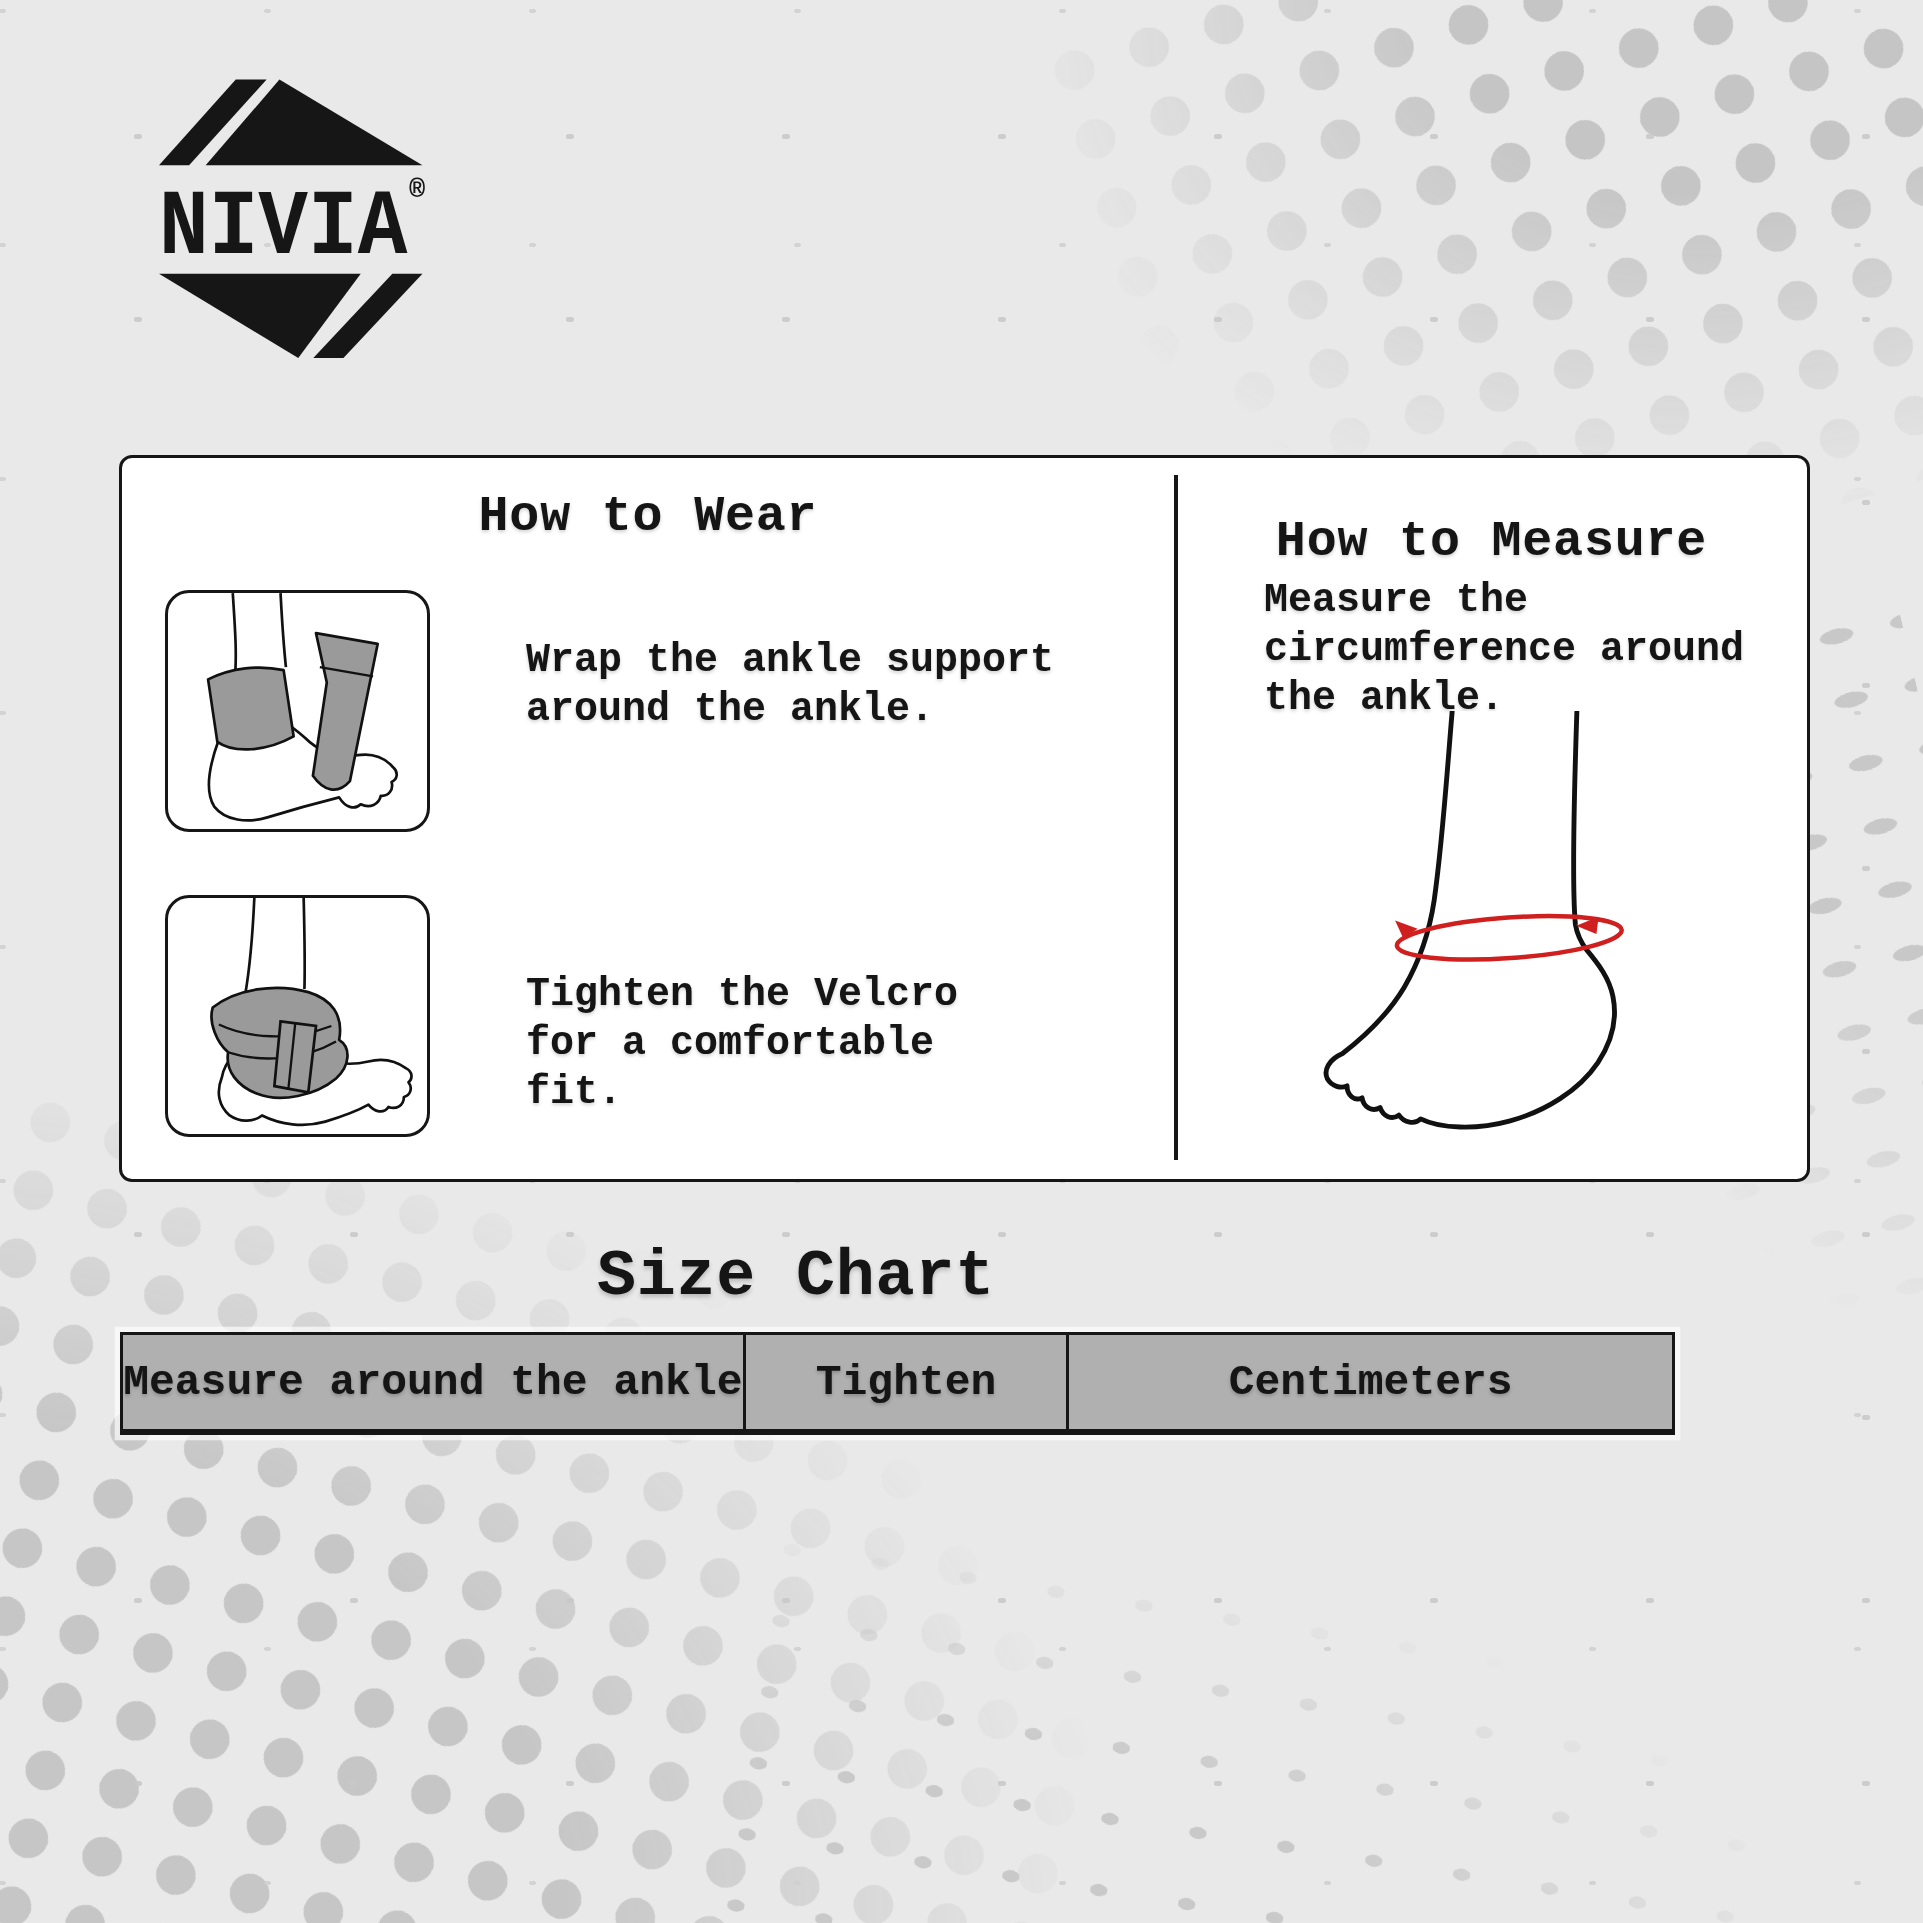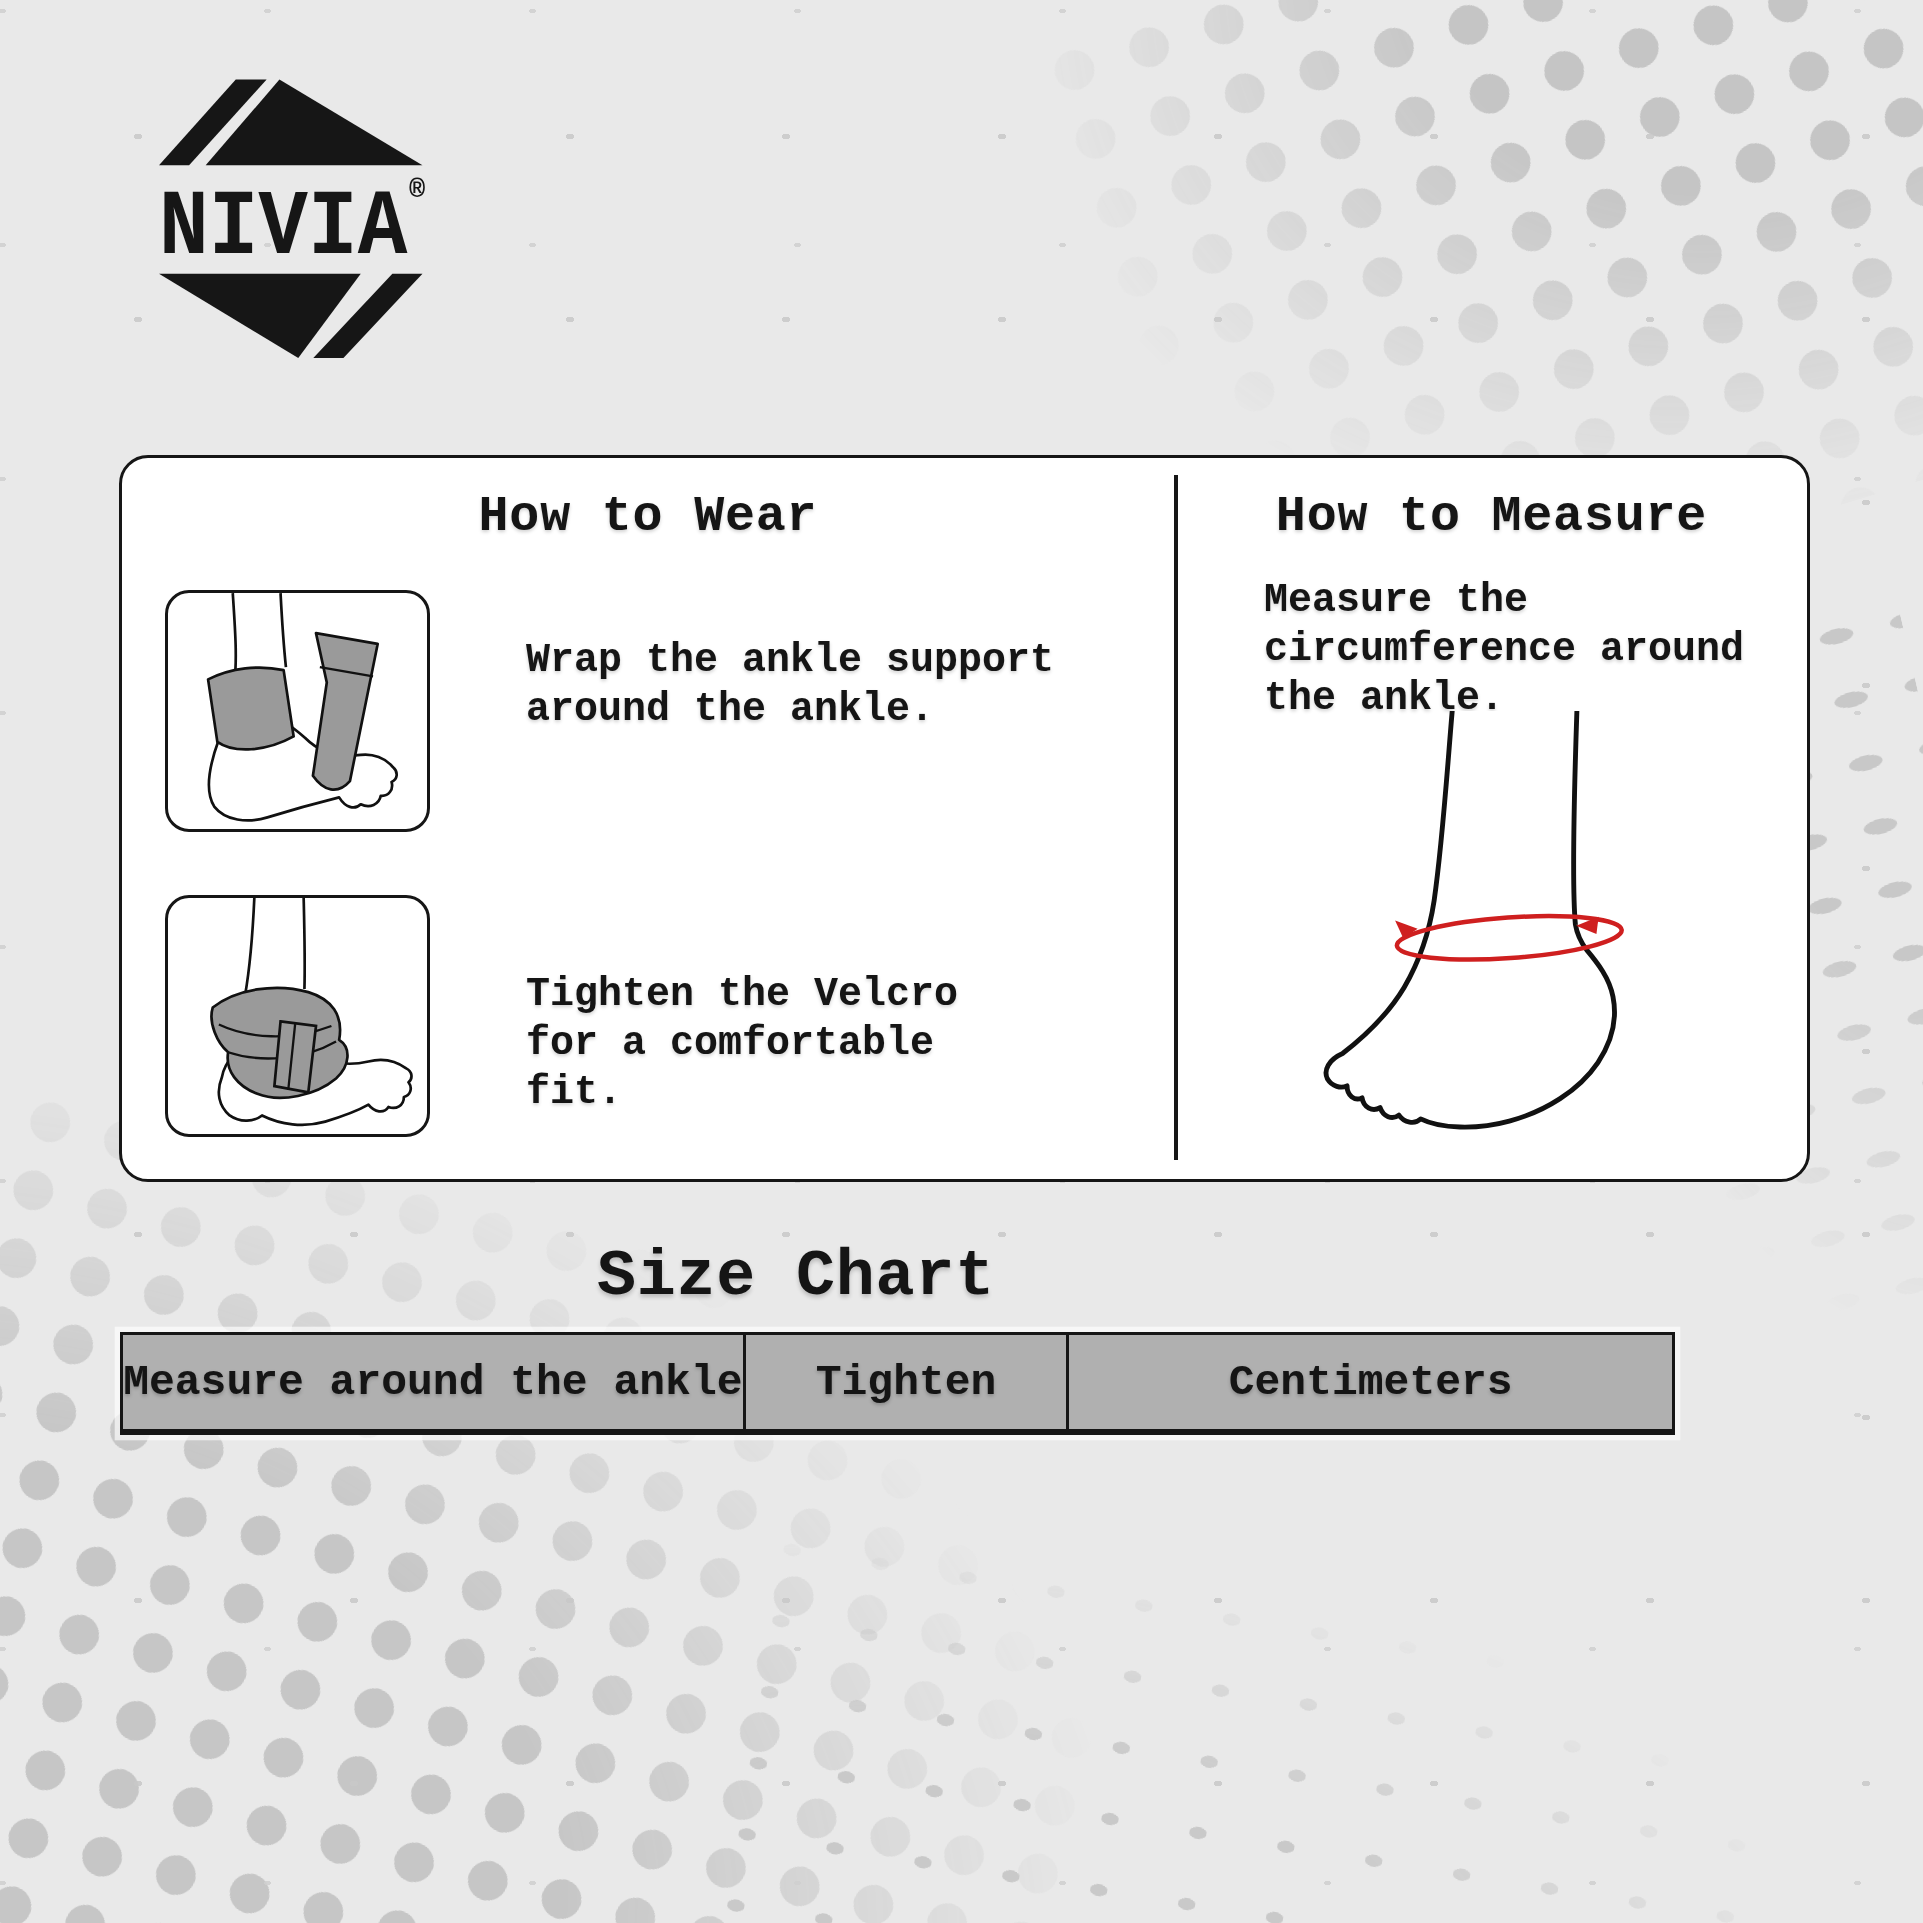--- a/index.html
+++ b/index.html
@@ -28,26 +28,26 @@
     mask-image:radial-gradient(ellipse at 30% 80%, #000 30%, transparent 75%);}
   .speckle{left:0;top:0;right:0;bottom:0;opacity:.85;
     background-image:radial-gradient(ellipse 4.5px 3px at center, #c9c9c9 95%, transparent 100%),
                      radial-gradient(ellipse 3.8px 2.3px at center, #d0d0d0 95%, transparent 100%);
     background-size:216px 183px, 265px 234px;
     background-position:30px 45px, 135px 128px;}
 
   .logo{position:absolute;left:159px;top:69px;width:271px;height:308px;}
 
   .panel{position:absolute;left:119px;top:455px;width:1691px;height:727px;
-    background:#ffffff;border:3.8px solid #161616;border-radius:29px;box-sizing:border-box;}
+    background:#ffffff;border:3.8px solid #161616;border-radius:13px;box-sizing:border-box;}
   .divider{position:absolute;left:1052px;top:16.5px;width:3.8px;height:685px;background:#161616;}
   .sec-title{position:absolute;top:30px;font-size:50px;font-weight:600;letter-spacing:0.8px;
     text-align:center;text-shadow:0 2.3px 3.8px rgba(0,0,0,0.18);}
   .htw-title{left:0;width:1052px;}
-  .htm-title{left:1056px;width:627px;}
+  .htm-title{left:1056px;width:627px;margin-top:25px;}
   .thumb{position:absolute;left:43px;width:265px;height:242px;background:#fff;
     border:3px solid #161616;border-radius:24px;box-sizing:border-box;overflow:hidden;}
   .thumb1{top:132px;}
   .thumb2{top:437px;}
   .thumb svg{width:100%;height:100%;display:block;}
   .step-text{position:absolute;left:404px;font-size:40px;line-height:1.22;font-weight:600;
     text-shadow:0 2.3px 3.8px rgba(0,0,0,0.18);}
   .step1-text{top:179px;width:631px;}
   .step2-text{top:513px;width:519px;}
   .measure-text{position:absolute;left:1106px;top:119px;width:564px;font-size:40px;line-height:1.22;

